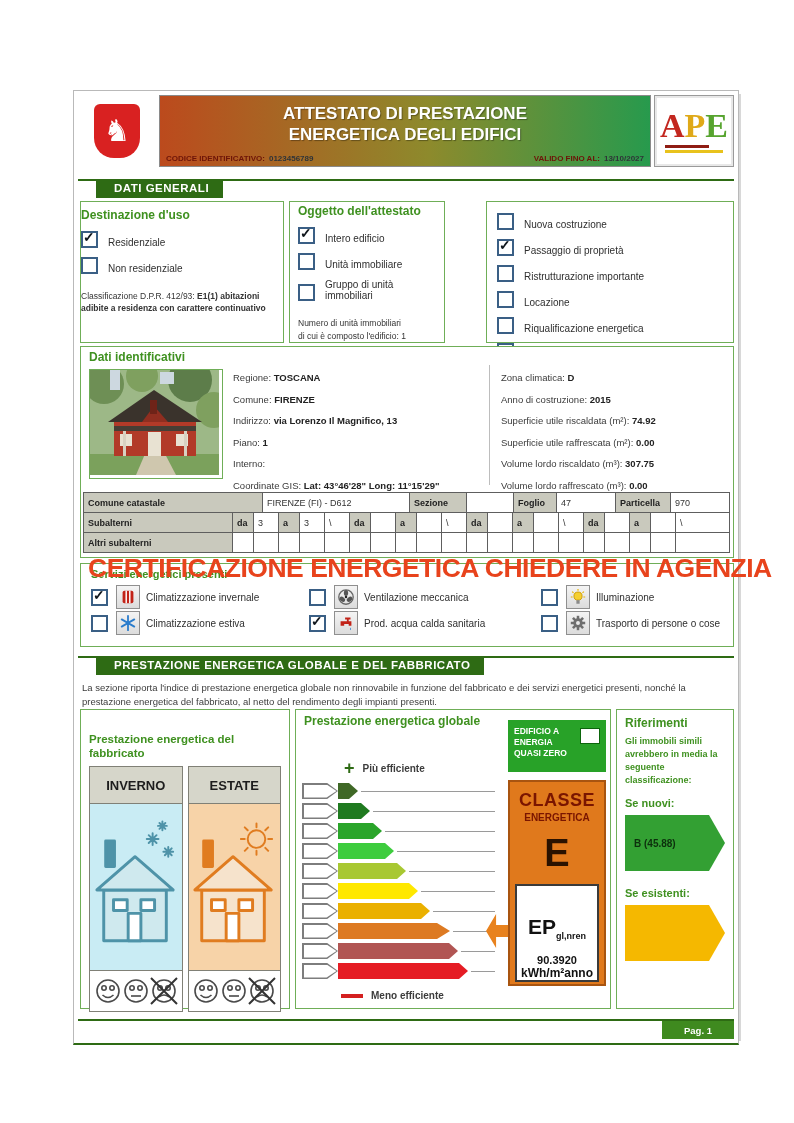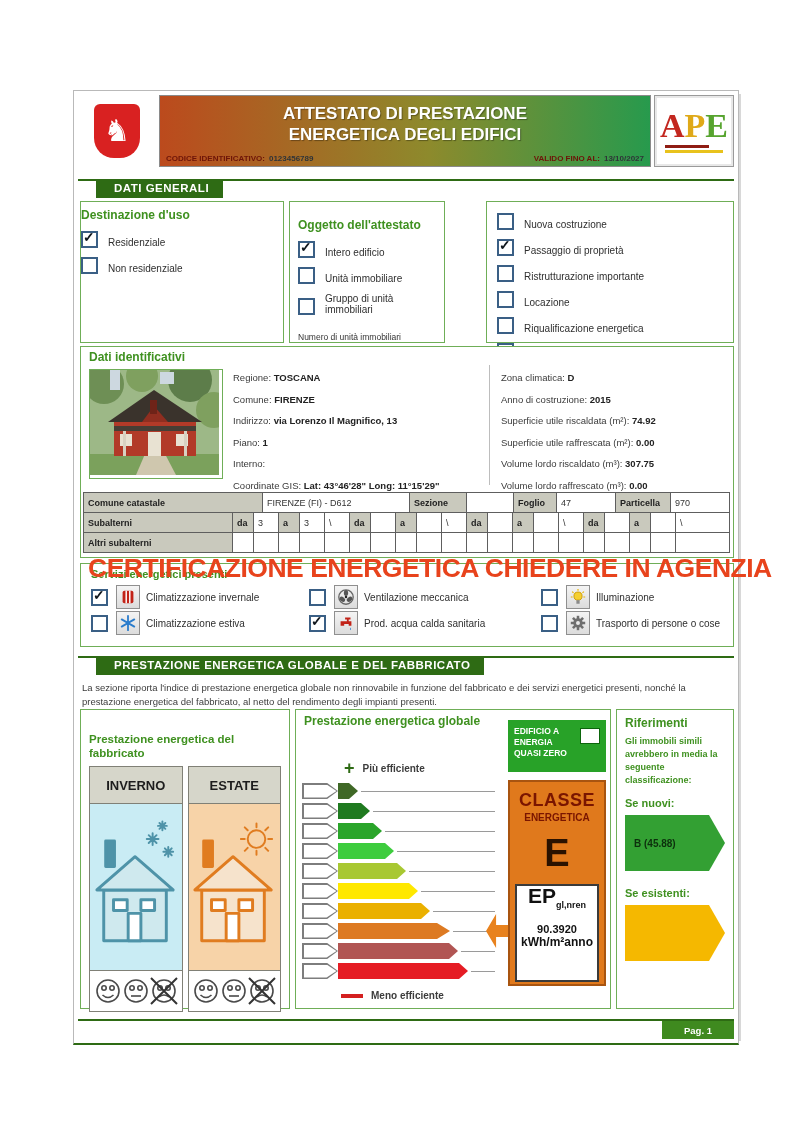--- a/index.html
+++ b/index.html
@@ -84,21 +84,21 @@
   .nzeb{position:absolute;right:4px;top:10px;width:98px;height:52px;background:#28a228;
         box-sizing:border-box;padding:6px 6px;}
   .nzeb .tx{color:#fff;font-weight:bold;font-size:8.5px;line-height:11px;}
   .nzcb{position:absolute;right:6px;top:8px;width:18px;height:14px;background:#fff;border:1px solid #0c660c;}
   .classe{position:absolute;right:4px;top:70px;width:98px;height:206px;background:#e0791c;
           border:2px solid #a85410;box-sizing:border-box;text-align:center;}
   .cw1{color:#7a1500;font-weight:bold;font-size:18px;margin-top:8px;letter-spacing:.5px;}
   .cw2{color:#7a1500;font-weight:bold;font-size:10px;margin-top:1px;}
   .cletter{color:#2a1200;font-weight:bold;font-size:38px;margin-top:10px;line-height:40px;}
   .epbox{position:absolute;left:5px;right:5px;top:102px;height:94px;background:#fff;border:2px solid #3a3a3a;
-         display:flex;flex-direction:column;align-items:center;justify-content:flex-start;}
+         display:flex;flex-direction:column;align-items:center;justify-content:flex-end;}
   .epname{font-weight:bold;font-size:21px;color:#111;line-height:20px;}
   .epname sub{font-size:9px;font-weight:bold;}
   .epval{font-weight:bold;font-size:11px;color:#111;margin-top:8px;}
   .epunit{font-weight:bold;font-size:12px;color:#111;}
   .marker{position:absolute;right:100px;top:204px;width:24px;height:34px;background:#e8821e;
           clip-path:polygon(0 50%,42% 0,42% 32%,100% 32%,100% 68%,42% 68%,42% 100%);}
   
   .rif-text{color:#3f9120;font-weight:bold;font-size:9px;line-height:13px;margin-top:5px;}
   .rif-sub{color:#3f9120;font-weight:bold;font-size:11px;margin-top:10px;}
   .rarrow{position:relative;margin-top:6px;height:56px;
@@ -144,23 +144,27 @@
   <div class="gbox" style="left:6px;top:110px;width:204px;height:142px;padding:6px 0;box-sizing:border-box">
     <div class="gtitle">Destinazione d'uso</div>
     <div class="cbrow">
           <div class="cb checked"></div>
       <span class="cblab">Residenziale</span>
         </div>
     <div class="cbrow">
           <div class="cb"></div>
       <span class="cblab">Non residenziale</span>
         </div>
-  </div>
-
-  <div class="gbox" style="left:215px;top:110px;width:156px;height:142px;padding:16px 8px;box-sizing:border-box">
+    <div style="margin-top:16px;font-size:8.5px;line-height:12px;color:#333">
+      <span>Classificazione D.P.R. 412/93:</span>
+      <b>E1(1) abitazioni adibite a residenza con carattere continuativo</b>
+    </div>
+  </div>
+
+  <div class="gbox" style="left:215px;top:110px;width:156px;height:142px;padding:2px 8px;box-sizing:border-box">
     <div class="gtitle">Oggetto dell'attestato</div>
     <div class="cbrow">
           <div class="cb checked"></div>
       <span class="cblab">Intero edificio</span>
         </div>
     <div class="cbrow">
           <div class="cb"></div>
       <span class="cblab">Unità immobiliare</span>
         </div>
     <div class="cbrow">

